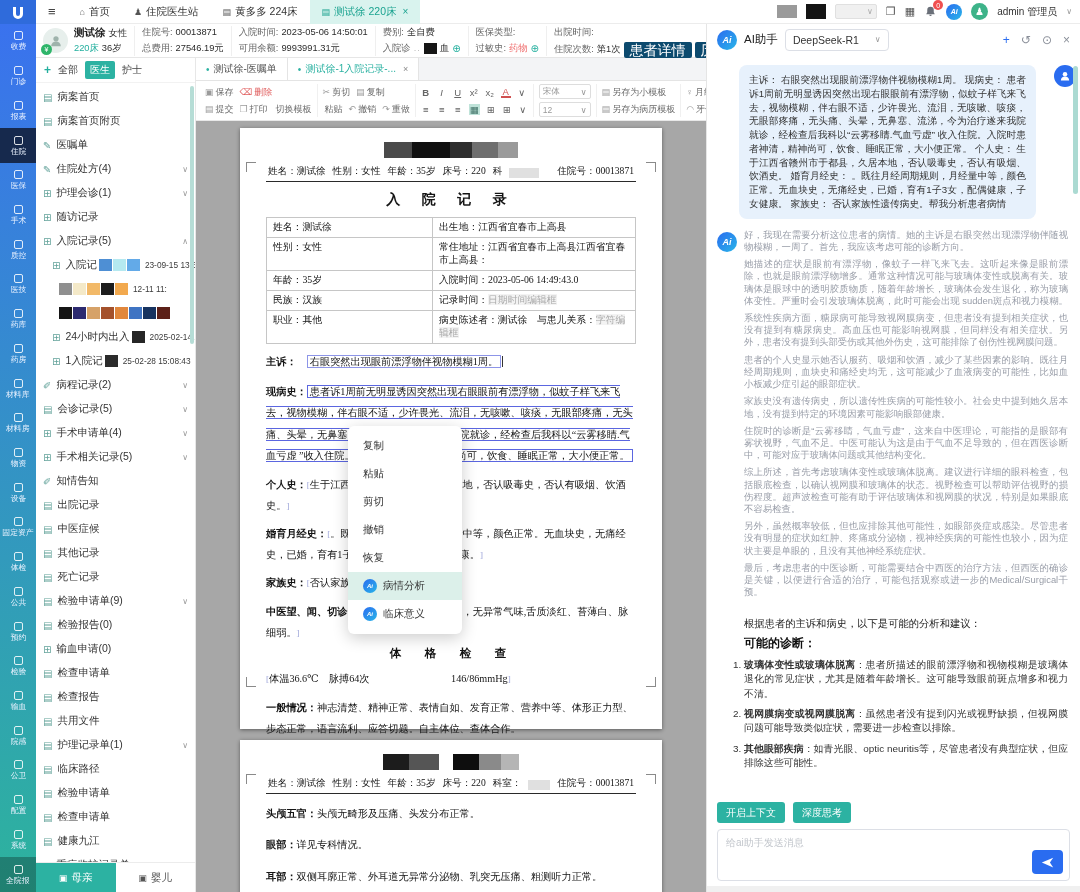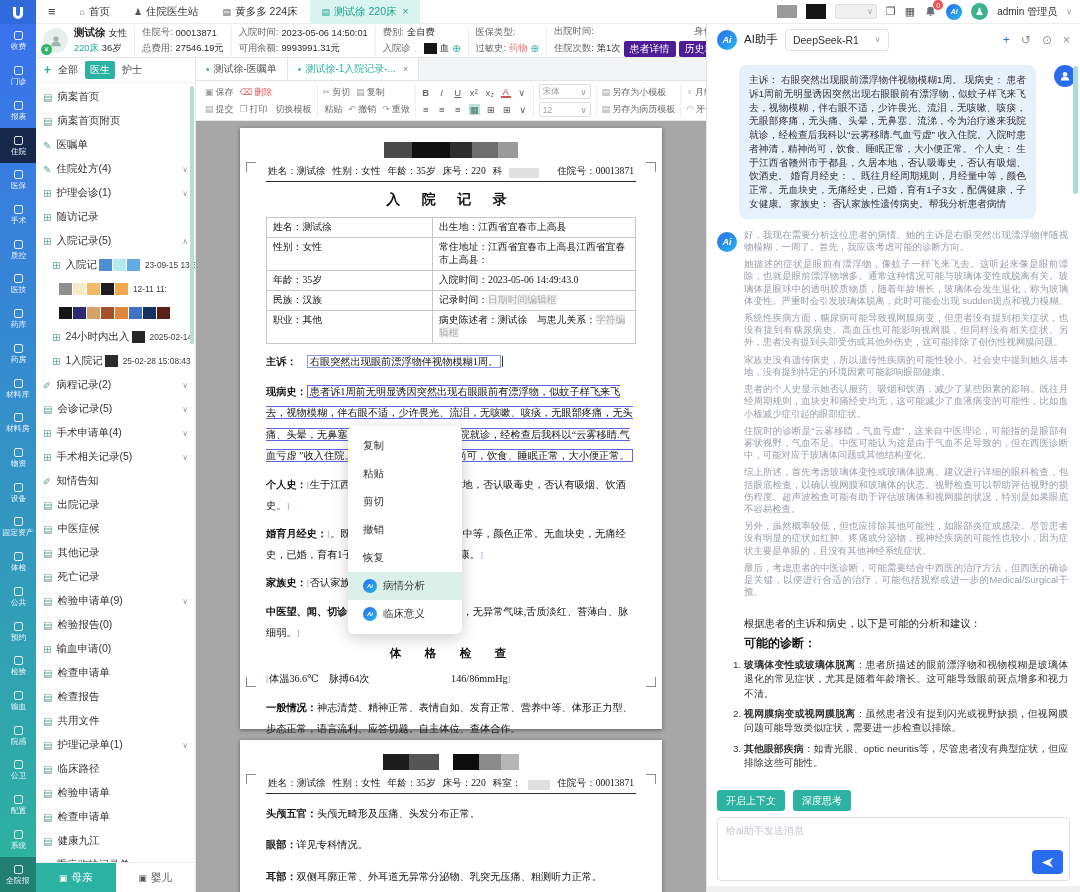--- a/index.html
+++ b/index.html
@@ -26,35 +26,35 @@
 .bell svg{display:block}
 .badge{position:absolute;top:-5px;right:-6px;background:#f05050;color:#fff;font-size:7px;min-width:10px;height:10px;border-radius:5px;display:flex;align-items:center;justify-content:center;padding:0 2px}
 .ai-logo{width:20px;height:20px;border-radius:50%;background:linear-gradient(135deg,#2a6cf0,#29b6e8);color:#fff;font-weight:bold;font-style:italic;font-size:9px;display:flex;align-items:center;justify-content:center;flex:none}
 .ai-logo.sm{width:16px;height:16px;font-size:7px}
 .av-green{width:17px;height:17px;border-radius:50%;background:#3db389;color:#fff;font-size:10px;display:flex;align-items:center;justify-content:center}
 .admin-lbl{font-size:10px;color:#333;white-space:nowrap}
 .caret{color:#999;font-size:8px}
 
 
 .pbar{position:absolute;left:36px;top:24px;width:670px;height:34px;background:#fff;border-bottom:1px solid #e6e6e6;display:flex;align-items:center;z-index:20;font-size:9.3px}
-.pcol{padding:0 7px;border-left:1px solid #efefef;display:flex;flex-direction:column;justify-content:center;gap:3px;height:30px;white-space:nowrap}
+.pcol{padding:0 7px;border-left:1px solid #efefef;display:flex;flex-direction:column;gap:3px;height:30px;white-space:nowrap}
 .pcol:first-child{border-left:none}
 .prow{display:flex;align-items:center;gap:3px}
 .plabel{color:#666}
 .pval{color:#2b2b2b}
 .avatar{width:25px;height:25px;border-radius:50%;background:#e7efec;position:relative;flex:none;display:flex;align-items:center;justify-content:center}
 .avatar svg{display:block}
 .av-badge{position:absolute;left:-2px;bottom:-2px;width:11px;height:11px;border-radius:50%;background:#2fb56a;color:#fff;font-size:7px;display:flex;align-items:center;justify-content:center}
 .pname{font-weight:bold;color:#222;font-size:10.5px}
 .teal-txt{color:#23af9e}
 .red-txt{color:#ef6a6a}
 .plus-ic{color:#23af9e;font-size:10px}
 .diag-blk{display:inline-block;width:13px;height:11px;background:#161616;vertical-align:middle}
 .diag-dots{color:#bbb;letter-spacing:1px}
-.pbtn{background:#4c1d95;color:#fff;border:none;font-size:10px;height:16px;padding:0 6px;border-radius:2px;white-space:nowrap}
+.pbtn{background:#0c4a6e;color:#fff;border:none;font-size:14px;height:16px;padding:0 6px;border-radius:2px;white-space:nowrap}
 
 
 .sidebar{position:absolute;left:0;top:24px;width:36px;height:868px;background:linear-gradient(#3a72ee,#2db39d);display:flex;flex-direction:column;z-index:25}
 .sbitem{flex:1;display:flex;flex-direction:column;align-items:center;justify-content:center;gap:2px;color:#eaf2ff;min-height:0}
 .sbitem .sbic{width:9px;height:9px;border:1px solid rgba(255,255,255,.85);border-radius:2px}
 .sbitem .sblbl{font-size:8.5px;line-height:9px;text-align:center;transform:scale(.92)}
 .sbitem.active{background:#16294d}
 .sbitem.dark{background:rgba(0,0,0,.28)}
 
 
@@ -141,21 +141,21 @@
 .acontent{flex:1;min-width:0}
 .think p{font-size:9.4px;line-height:1.3;color:#989da8;margin:0 0 5px;text-align:justify}
 .ans{font-size:10.3px;color:#222;line-height:1.45}
 .ans-intro{margin:18px 0 4px}
 .ans-h{font-weight:bold;font-size:12px;color:#0f0f0f;margin:1px 0 5px}
 .dxlist{}
 .dxlist li,.cklist li{font-size:9.9px;line-height:1.45;color:#333;margin-bottom:6px;text-align:justify}
 .ai-foot{flex:none;padding:5px 10px 5px;position:relative}
 .chips{display:flex;gap:8px;margin-bottom:6px}
 .chip{background:#2cb2a2;color:#fff;border:none;font-size:10px;height:21px;padding:0 9px;border-radius:3px}
-.inputbox{position:relative;border:1px solid #dcdfe6;border-radius:4px;height:64px}
+.inputbox{position:relative;border:1px solid #dcdfe6;border-radius:4px;height:52px}
 .inputbox textarea{width:100%;height:100%;border:none;outline:none;resize:none;padding:6px 44px 6px 8px;font-size:10px;font-family:"Liberation Sans",sans-serif;color:#555;background:transparent}
 .inputbox textarea::placeholder{color:#c2c6cc}
 .send{position:absolute;right:6px;bottom:6px;width:31px;height:24px;background:#2a6cf0;border:none;border-radius:4px;display:flex;align-items:center;justify-content:center}
 .ai-sb{position:absolute;right:2px;top:42px;width:5px;height:128px;background:#abdad2;border-radius:3px;z-index:22}
 .ai-strip{height:6px;background:#f0f0f0;flex:none}
 </style>
 </head>
 <body>
 
 <div class="app">
@@ -1013,22 +1013,22 @@
       </span>
       <div class="bubble">主诉： 右眼突然出现眼前漂浮物伴视物模糊1周。 现病史： 患者诉1周前无明显诱因突然出现右眼眼前有漂浮物，似蚊子样飞来飞去，视物模糊，伴右眼不适，少许畏光、流泪，无咳嗽、咳痰，无眼部疼痛，无头痛、头晕，无鼻塞、流涕，今为治疗遂来我院就诊，经检查后我科以“云雾移睛.气血亏虚” 收入住院。入院时患者神清，精神尚可，饮食、睡眠正常，大小便正常。 个人史： 生于江西省赣州市于都县，久居本地，否认吸毒史，否认有吸烟、饮酒史。 婚育月经史： 。既往月经周期规则，月经量中等，颜色正常。无血块史，无痛经史，已婚，育有1子3女，配偶健康，子女健康。 家族史： 否认家族性遗传病史。帮我分析患者病情</div>
       <div class="aimsg">
         <span class="ai-logo">Ai</span>
         <div class="acontent">
           <div class="think">
 
           <p>好，我现在需要分析这位患者的病情。她的主诉是右眼突然出现漂浮物伴随视物模糊，一周了。首先，我应该考虑可能的诊断方向。</p>
               <p>她描述的症状是眼前有漂浮物，像蚊子一样飞来飞去。这听起来像是眼前漂除，也就是眼前漂浮物增多。通常这种情况可能与玻璃体变性或脱离有关。玻璃体是眼球中的透明胶质物质，随着年龄增长，玻璃体会发生退化，称为玻璃体变性。严重时会引发玻璃体脱离，此时可能会出现 sudden斑点和视力模糊。</p>
               <p>系统性疾病方面，糖尿病可能导致视网膜病变，但患者没有提到相关症状，也没有提到有糖尿病史。高血压也可能影响视网膜，但同样没有相关症状。另外，患者没有提到头部受伤或其他外伤史，这可能排除了创伤性视网膜问题。</p>
+              <p>患者的个人史显示她否认服药、吸烟和饮酒，减少了某些因素的影响。既往月经周期规则，血块史和痛经史均无，这可能减少了血液病变的可能性，比如血小板减少症引起的眼部症状。</p>
               <p>家族史没有遗传病史，所以遗传性疾病的可能性较小。社会史中提到她久居本地，没有提到特定的环境因素可能影响眼部健康。</p>
-              <p>患者的个人史显示她否认服药、吸烟和饮酒，减少了某些因素的影响。既往月经周期规则，血块史和痛经史均无，这可能减少了血液病变的可能性，比如血小板减少症引起的眼部症状。</p>
               <p>住院时的诊断是“云雾移睛，气血亏虚”，这来自中医理论，可能指的是眼部有雾状视野，气血不足。中医可能认为这是由于气血不足导致的，但在西医诊断中，可能对应于玻璃体问题或其他结构变化。</p>
               <p>综上所述，首先考虑玻璃体变性或玻璃体脱离。建议进行详细的眼科检查，包括眼底检查，以确认视网膜和玻璃体的状态。视野检查可以帮助评估视野的损伤程度。超声波检查可能有助于评估玻璃体和视网膜的状况，特别是如果眼底不容易检查。</p>
               <p>另外，虽然概率较低，但也应排除其他可能性，如眼部炎症或感染。尽管患者没有明显的症状如红肿、疼痛或分泌物，视神经疾病的可能性也较小，因为症状主要是单眼的，且没有其他神经系统症状。</p>
               <p>最后，考虑患者的中医诊断，可能需要结合中西医的治疗方法，但西医的确诊是关键，以便进行合适的治疗，可能包括观察或进一步的Medical/Surgical干预。</p>
             </div>
           <div class="ans">
             <p class="ans-intro">根据患者的主诉和病史，以下是可能的分析和建议：</p>
             <p class="ans-h">可能的诊断：</p>
             <ol class="dxlist">
 

